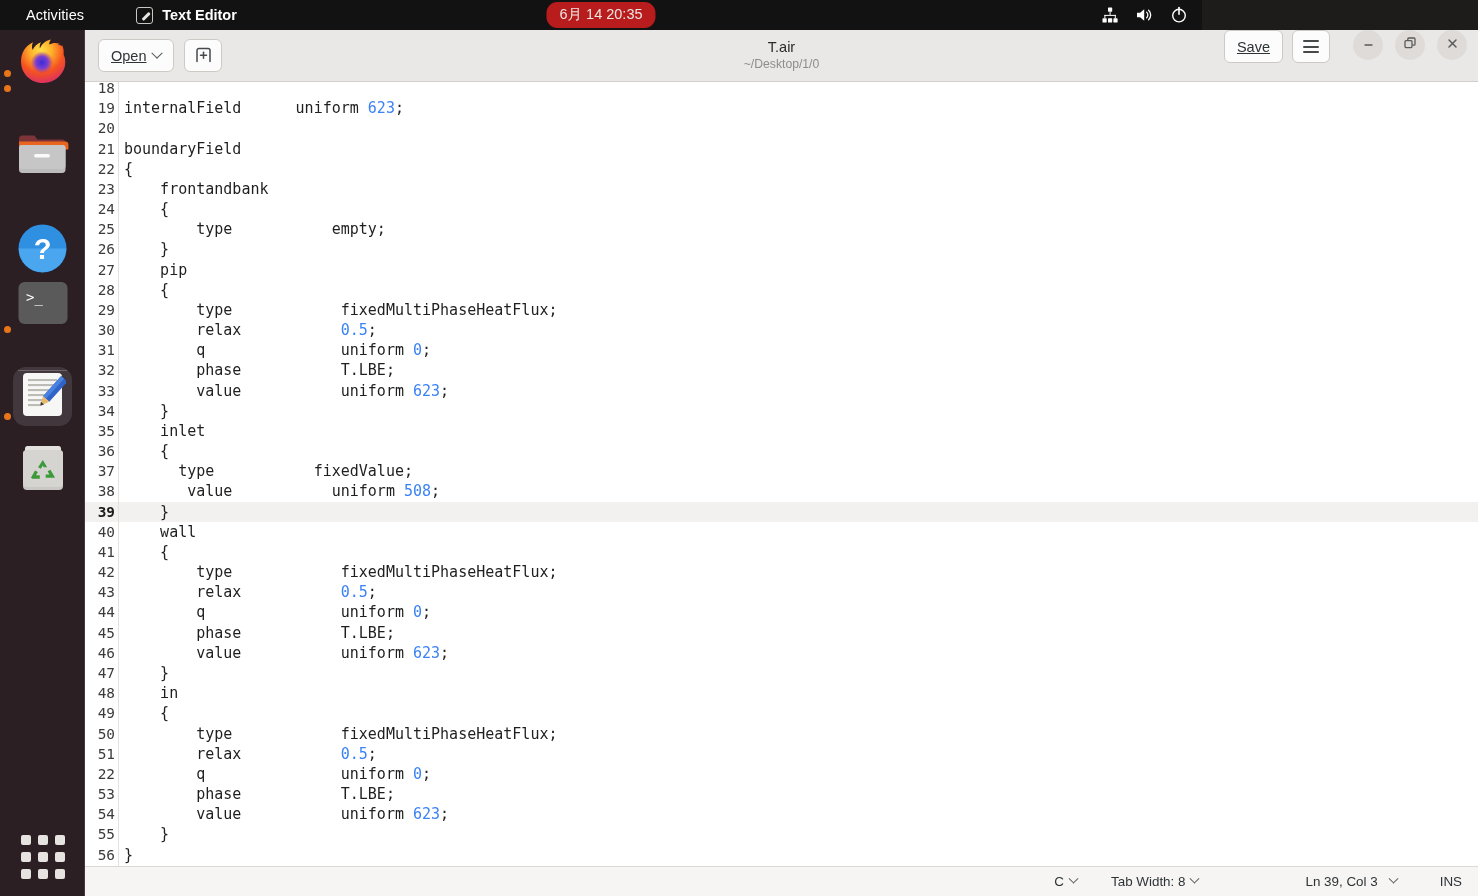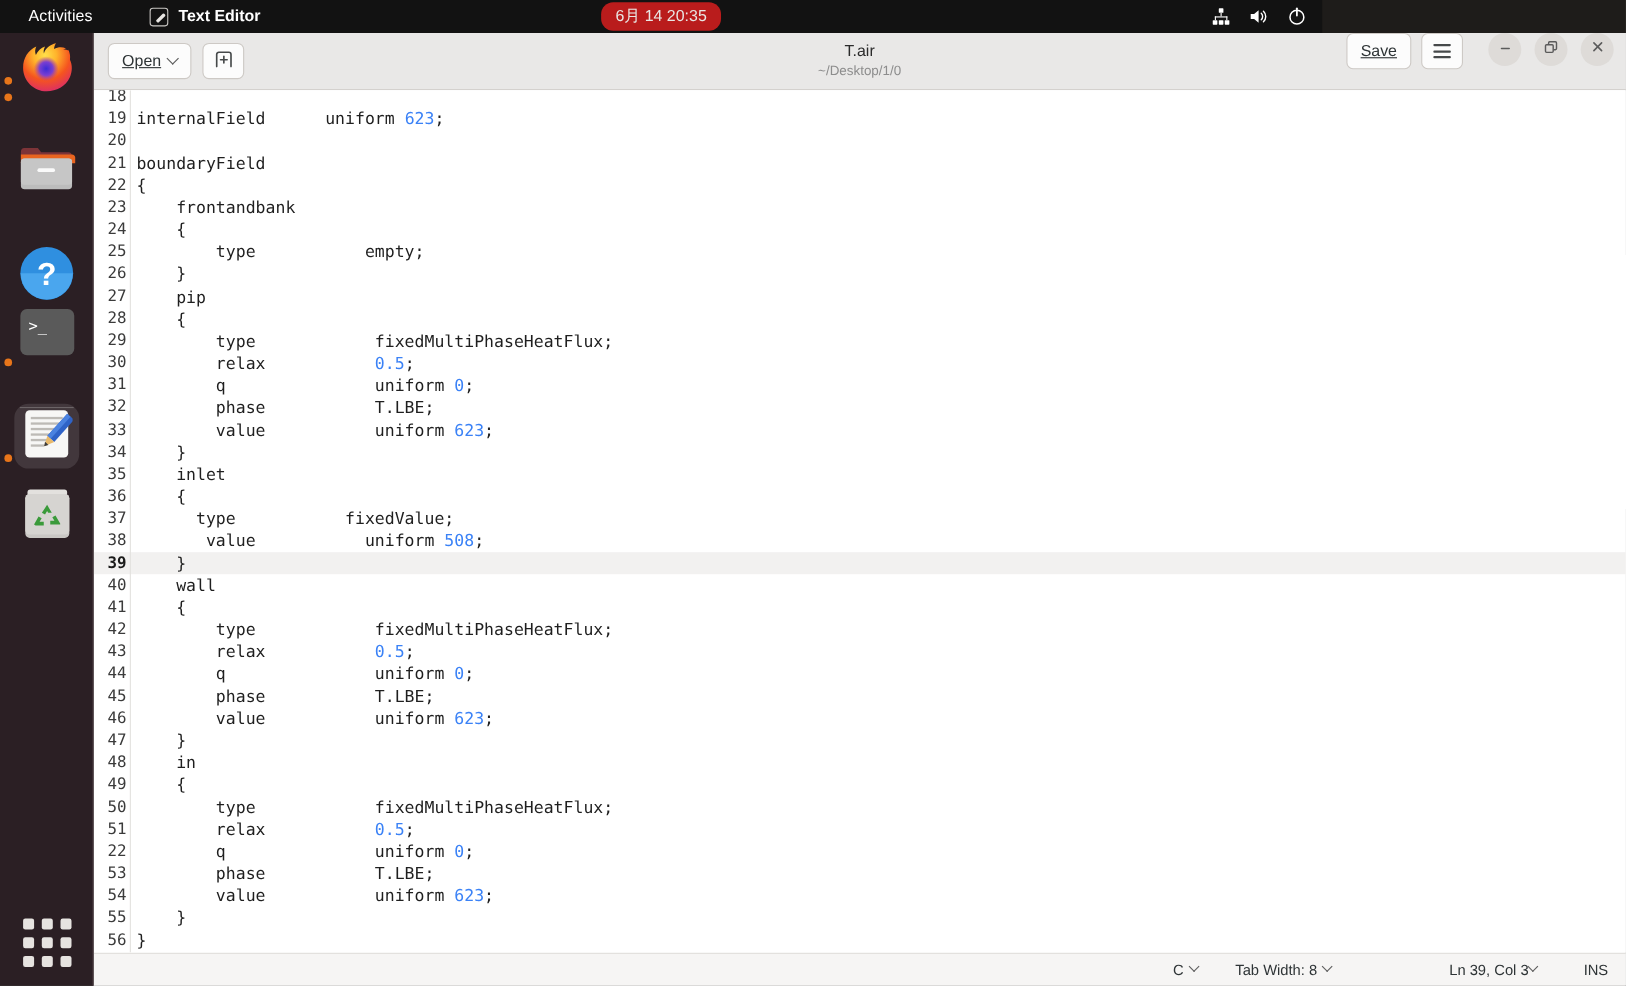--- a/index.html
+++ b/index.html
@@ -478,21 +478,21 @@
 
   <div id="statusbar">
     <div class="sb-item" style="margin-right:34px;">
       <span>C</span>
       <span class="sb-chev"></span>
     </div>
     <div class="sb-item" style="margin-right:107px;">
       <span>Tab Width: 8</span>
       <span class="sb-chev"></span>
     </div>
-    <div class="sb-item" style="">
+    <div class="sb-item" style="margin-right:12px;">
       <span>Ln 39, Col 3</span>
     </div>
     <div class="sb-item" style="margin-right:43px;">
       <span class="sb-chev"></span>
     </div>
     <div class="sb-item">
       <span>INS</span>
     </div>
   </div>
 </div>

